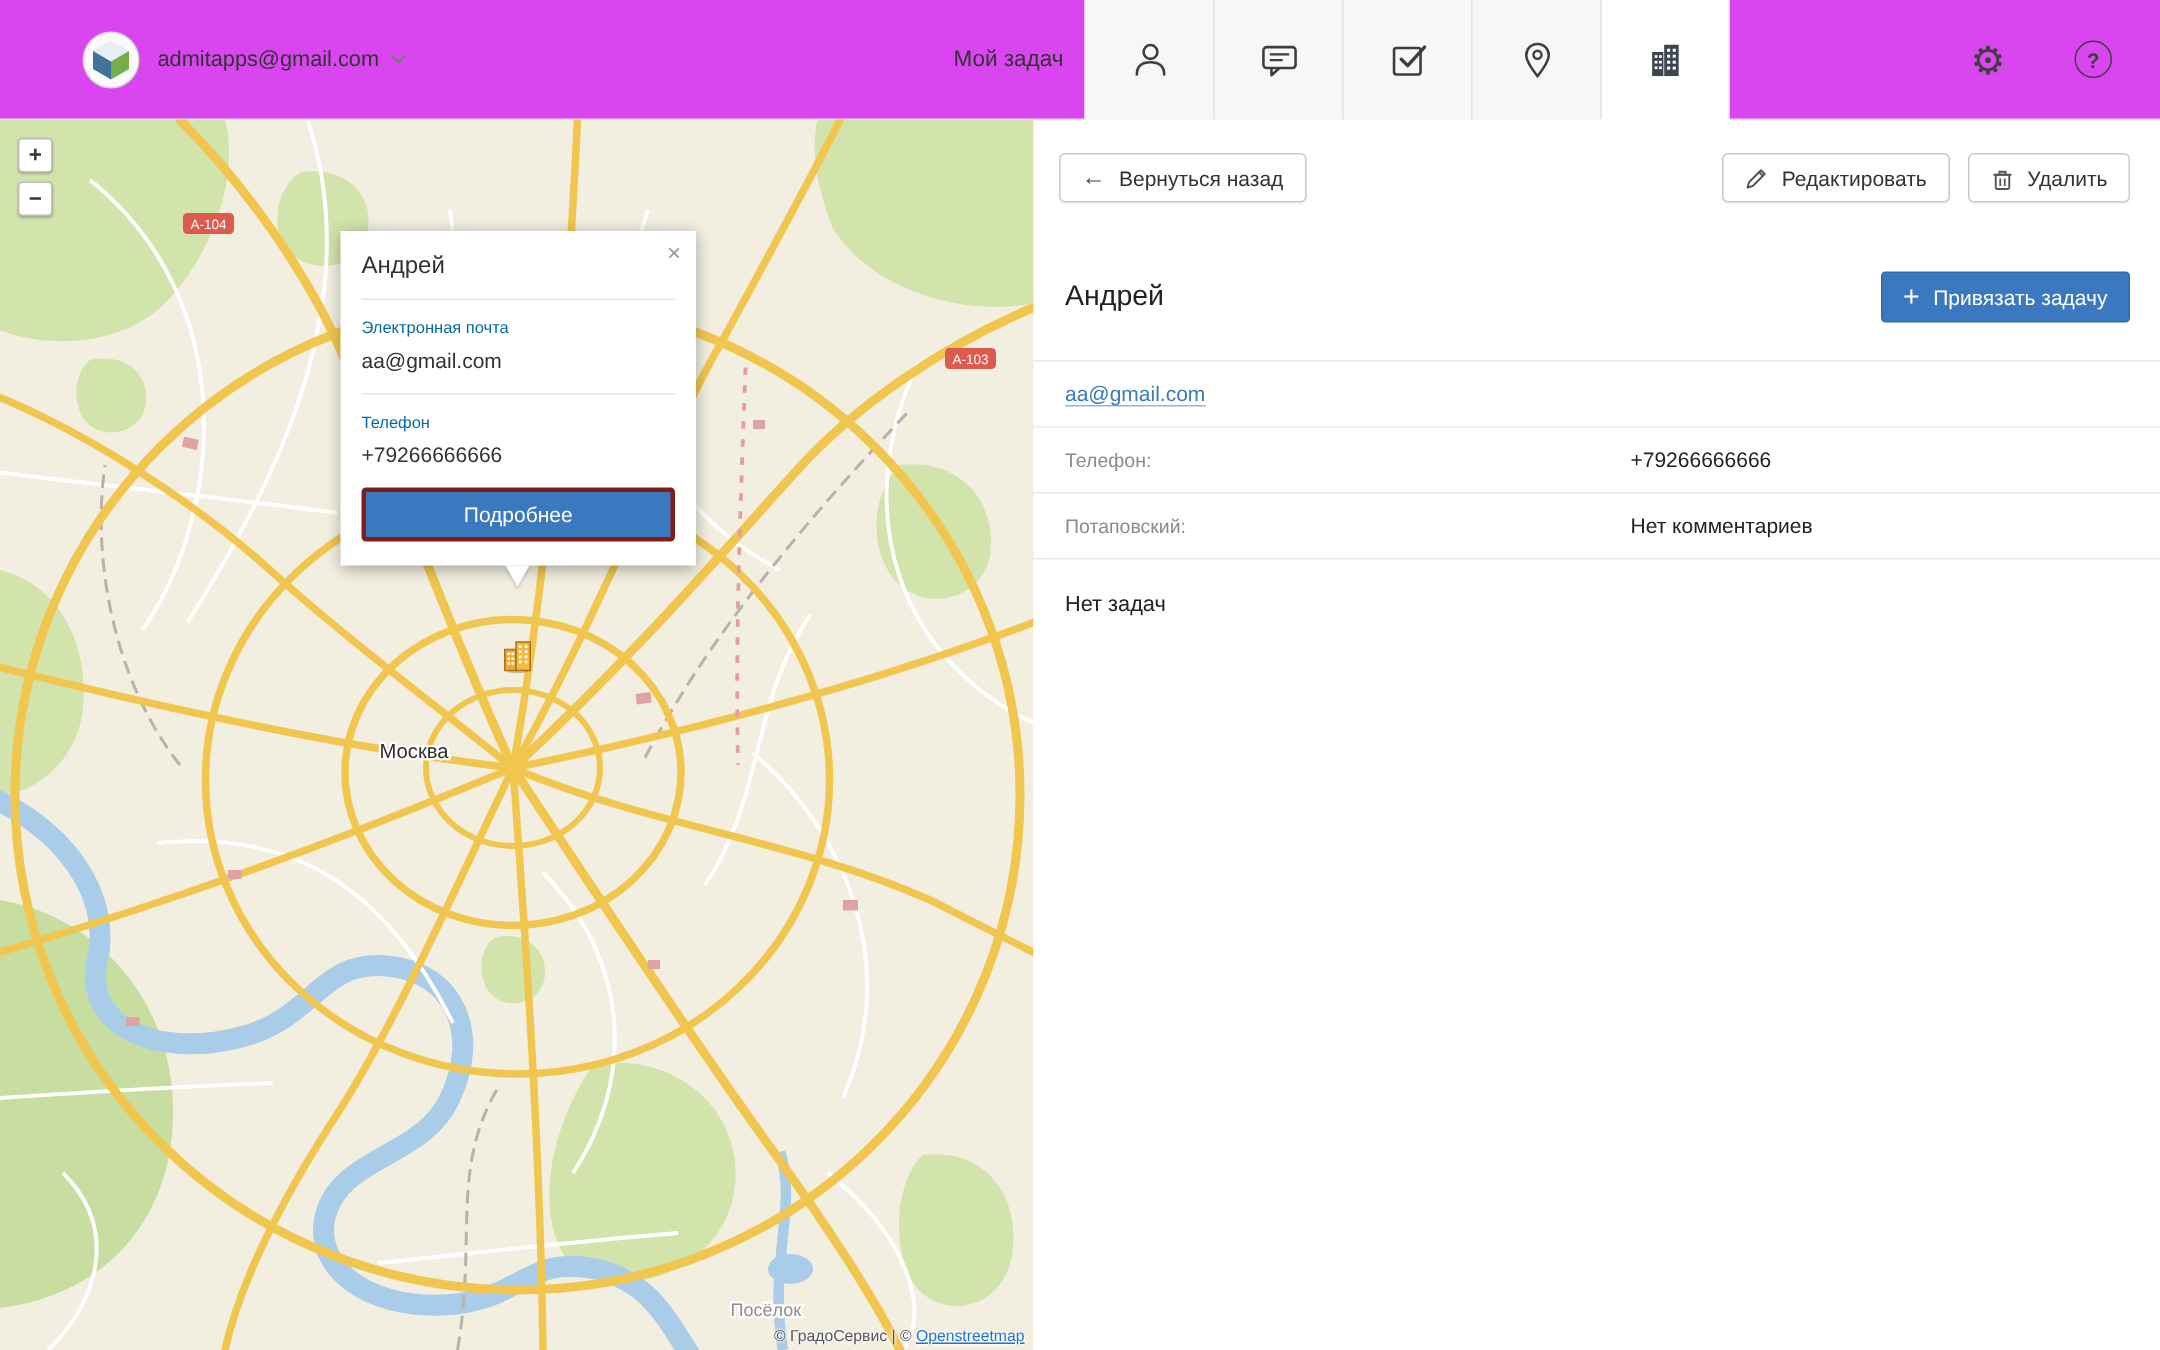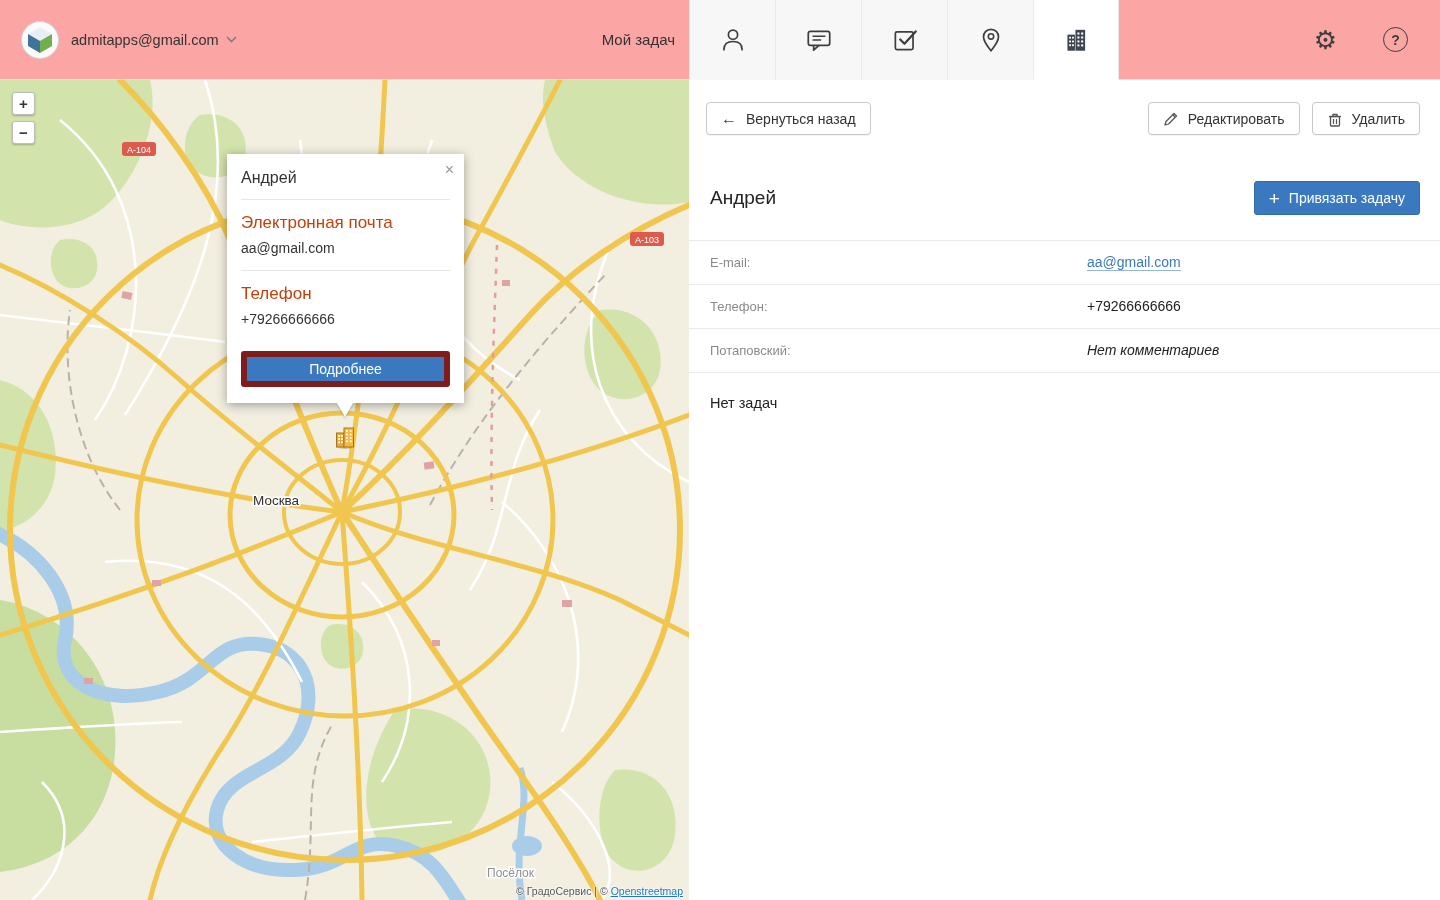--- a/index.html
+++ b/index.html
@@ -1,20 +1,20 @@
 <!DOCTYPE html>
 <html><head>
 <meta charset="utf-8">
 <style>
   * { box-sizing: border-box; margin: 0; padding: 0; }
   html,body { width:1440px; height:900px; overflow:hidden; }
   body { font-family:"Liberation Sans","DejaVu Sans",sans-serif; color:#333; background:#fff; }
 
   
-  header { display:flex; height:80px; background:#fca5a5; border-bottom:1px solid #e3e3e3; position:relative; z-index:5; }
+  header { display:flex; height:80px; background:#d946ef; border-bottom:1px solid #e3e3e3; position:relative; z-index:5;padding-left:34px; }
   .h-left { width:689px; display:flex; align-items:center; padding-left:20px; gap:11px; }
   .logo { width:40px; height:40px; display:inline-flex; }
   .account { display:inline-flex; align-items:center; gap:7px; cursor:pointer; }
   .account-email { font-size:14.5px; color:#333; }
   .workspace { margin-left:auto; margin-right:14px; font-size:15px; color:#333; }
   .tabs { display:flex; height:80px; }
   .tab { width:86px; height:80px; display:flex; align-items:center; justify-content:center; background:#f7f7f7; border-left:1px solid #eaeaea; cursor:pointer; }
   .tab:last-child { border-right:1px solid #eaeaea; }
   .tab.active { background:#fff; margin-bottom:-1px; border-bottom:1px solid #fff; }
   .h-right { flex:1; display:flex; align-items:center; justify-content:flex-end; gap:46px; padding-right:32px; }
@@ -28,43 +28,43 @@
   .map { position:relative; width:689px; height:820px; overflow:hidden; background:#f2efe1; }
   .map-svg { position:absolute; inset:0; width:689px; height:820px; display:block; }
   .zoom { position:absolute; left:12px; top:12px; display:flex; flex-direction:column; gap:6px; z-index:3; }
   .zoom button { width:23px; height:23px; background:#fff; border:1px solid #bdbdbd; border-radius:3px; font-size:15px; font-weight:bold; color:#333; box-shadow:0 1px 2px rgba(0,0,0,.25); cursor:pointer; line-height:1; }
   .marker { position:absolute; left:334px; top:345px; width:22px; height:24px; z-index:2; cursor:pointer; }
   .popup { position:absolute; left:227px; top:74px; width:237px; background:#fff; box-shadow:0 2px 10px rgba(0,0,0,.35); padding:15px 14px 16px; z-index:4; }
   .popup-close { position:absolute; top:8px; right:10px; font-size:16px; color:#9a9a9a; cursor:pointer; line-height:1; }
   .popup-title { font-size:16px; color:#333; margin-bottom:12px; }
   .popup-sep { border-top:1px solid #e6e6e6; }
   .popup-sep.mid { margin-top:14px; }
-  .popup-label { margin-top:13px; font-size:17px; color:#c2410c; }
+  .popup-label { margin-top:13px; font-size:11px; color:#0369a1; }
   .popup-value { margin-top:7px; font-size:14px; color:#333; }
-  .popup-btn { margin-top:24px; width:100%; height:36px; background:#3a79bf; border:6px solid #7f1d1d; border-radius:3px; color:#fff; font-size:14px; cursor:pointer; font-family:inherit; }
+  .popup-btn { margin-top:14px; width:100%; height:36px; background:#3a79bf; border:3px solid #7f1d1d; border-radius:3px; color:#fff; font-size:14px; cursor:pointer; font-family:inherit; }
   .popup-tail { position:absolute; bottom:-14px; left:110px; width:0; height:0; border:8px solid transparent; border-top:14px solid #fff; border-bottom:none; filter:drop-shadow(0 2px 1px rgba(0,0,0,.15)); }
   .attribution { position:absolute; right:6px; bottom:3px; font-size:10.5px; color:#555; z-index:3; text-shadow:0 0 2px #fff,0 0 2px #fff,0 0 3px #fff; }
   .attribution a { color:#1d74d2; text-decoration:underline; cursor:pointer; }
 
   
   .panel { flex:1; background:#fff; display:flex; flex-direction:column; }
   .panel-toolbar { display:flex; gap:12px; padding:22px 20px 0 17px; }
   .panel-toolbar .spacer { flex:1; }
   .btn { display:inline-flex; align-items:center; gap:9px; height:33px; padding:0 14px; background:#fff; border:1px solid #c9c9c9; border-radius:4px; font-size:14px; color:#333; cursor:pointer; box-shadow:0 1px 1px rgba(0,0,0,.05); font-family:inherit; }
   .btn .glyph { font-size:16px; line-height:1; color:#444; }
   .panel-head { display:flex; align-items:center; justify-content:space-between; margin-top:46px; padding:0 20px 25px 21px; }
   .panel-head h1 { font-size:19px; font-weight:normal; color:#222; }
   .btn-primary { display:inline-flex; align-items:center; gap:9px; height:34px; padding:0 14px; background:#3a79bf; border:1px solid #336aa8; border-radius:3px; color:#fff; font-size:14px; cursor:pointer; font-family:inherit; }
   .btn-primary .plus { font-size:19px; line-height:1; font-weight:normal; }
   .fields { border-top:1px solid #e9e9e9; }
   .field-row { display:flex; padding:12px 20px 12px 21px; border-bottom:1px solid #e9e9e9; align-items:flex-start; }
   .field-row .lbl { width:377px; flex:none; font-size:13px; color:#8a8a8a; padding-top:2px; }
   .field-row .val { width:320px; font-size:14px; color:#222; line-height:1.35; }
   .field-row .val a { color:#3b79bd; text-decoration:none; border-bottom:1px solid rgba(59,121,189,.55); cursor:pointer; }
-  .field-row .val.italic { font-style:italic; }
+  .field-row .val.italic { }
   .tasks-empty { margin:22px 0 12px 21px; font-size:14.5px; color:#222; }
 
   svg.icon { display:block; }
 </style>
 </head>
 <body>
 
 <header>
   <div class="h-left">
     <span class="logo">
@@ -308,21 +308,20 @@
     <div class="panel-head">
       <h1>Андрей</h1>
       <button class="btn-primary">
         <span class="plus">+</span>
         <span>Привязать задачу</span>
       </button>
     </div>
 
     <div class="fields">
       <div class="field-row">
-        <div class="lbl">E-mail:</div>
         <div class="val"><a>aa@gmail.com</a></div>
       </div>
       <div class="field-row">
         <div class="lbl">Телефон:</div>
         <div class="val">+79266666666</div>
       </div>
       <div class="field-row">
         <div class="lbl">Потаповский:</div>
         <div class="val italic">Нет комментариев</div>
       </div>

